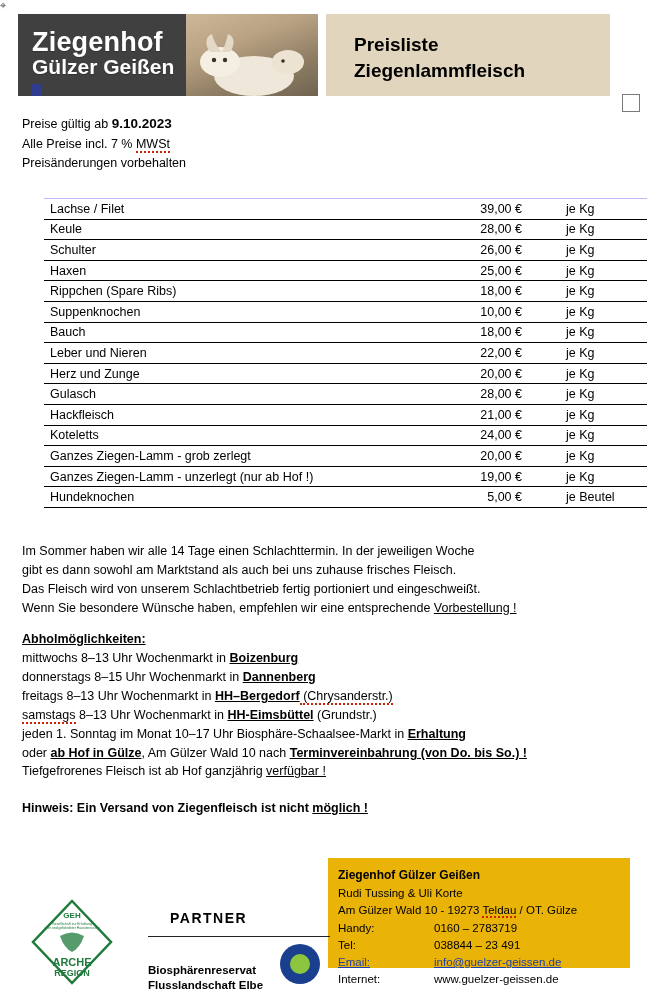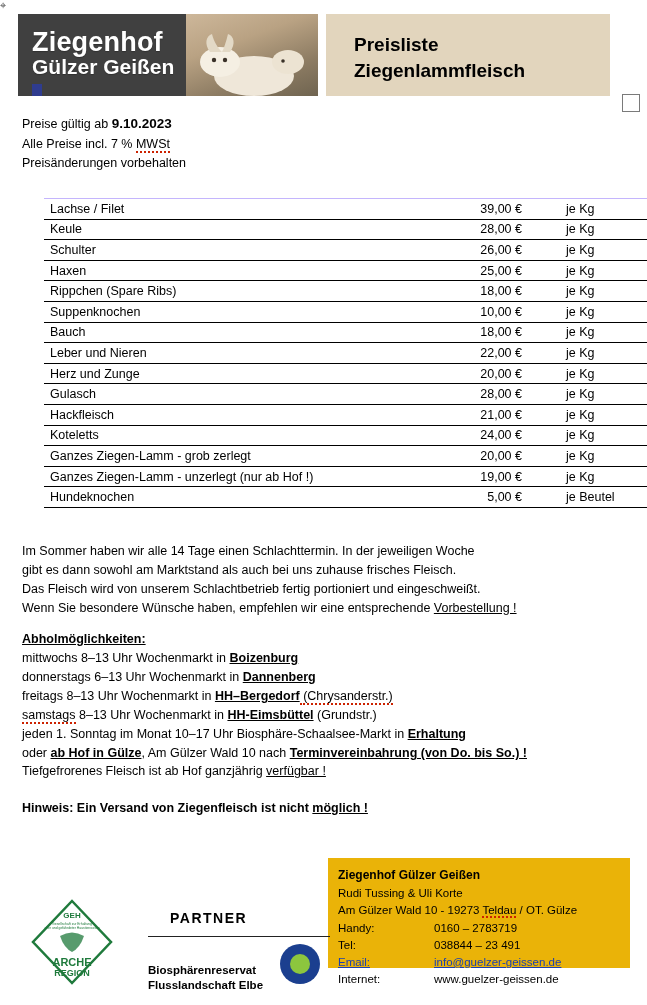--- a/index.html
+++ b/index.html
@@ -361,21 +361,21 @@
   <div class="para p-summer">
     <div>Im Sommer haben wir alle 14 Tage einen Schlachttermin. In der jeweiligen Woche</div>
     <div>gibt es dann sowohl am Marktstand als auch bei uns zuhause frisches Fleisch.</div>
     <div>Das Fleisch wird von unserem Schlachtbetrieb fertig portioniert und eingeschweißt.</div>
     <div><span>Wenn Sie besondere Wünsche haben, empfehlen wir eine entsprechende </span><span class="u">Vorbestellung !</span></div>
   </div>
 
   <div class="para p-pickup">
     <div class="ub">Abholmöglichkeiten:</div>
     <div><span>mittwochs 8–13 Uhr Wochenmarkt in </span><span class="ub">Boizenburg</span></div>
-    <div><span>donnerstags 6–13 Uhr Wochenmarkt in </span><span class="ub">Dannenberg</span></div>
+    <div><span>donnerstags 8–15 Uhr Wochenmarkt in </span><span class="ub">Dannenberg</span></div>
     <div><span>freitags 8–13 Uhr Wochenmarkt in </span><span class="ub">HH–Bergedorf</span><span class="red-squig"> (Chrysanderstr.)</span></div>
     <div><span class="red-squig">samstags</span><span> 8–13 Uhr Wochenmarkt in </span><span class="ub">HH-Eimsbüttel</span><span> (Grundstr.)</span></div>
     <div><span>jeden 1. Sonntag im Monat 10–17 Uhr Biosphäre-Schaalsee-Markt in </span><span class="ub">Erhaltung</span></div>
     <div><span>oder </span><span class="ub">ab Hof in Gülze</span><span>, Am Gülzer Wald 10 nach </span><span class="ub">Terminvereinbahrung (von Do. bis So.) !</span></div>
   </div>
 
   <div class="para p-frozen">
     <span>Tiefgefrorenes Fleisch ist ab Hof ganzjährig </span><span class="u">verfügbar !</span>
   </div>
 

